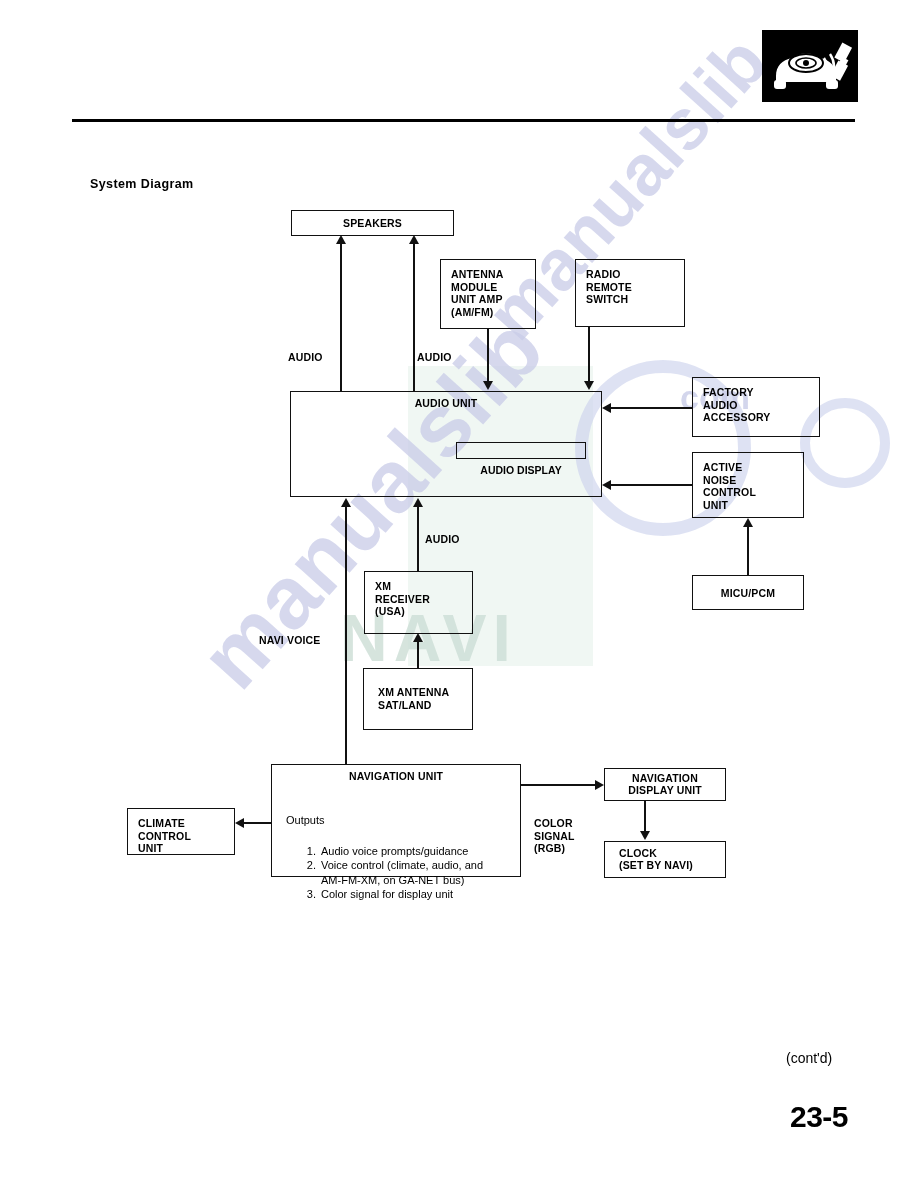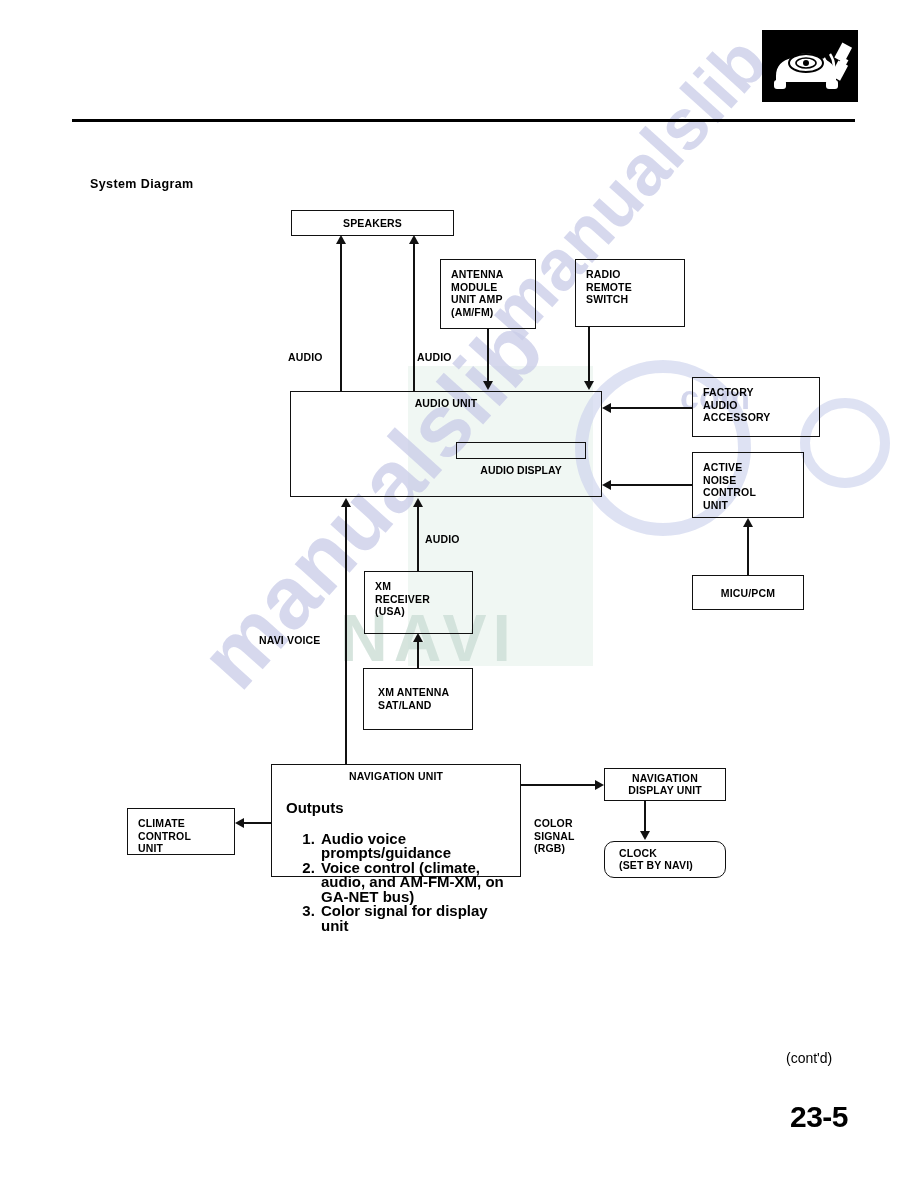--- a/index.html
+++ b/index.html
@@ -168,23 +168,23 @@
   .arw-right {
     border-top: 5px solid transparent;
     border-bottom: 5px solid transparent;
     border-left: 9px solid #111111;
   }
 
   
   .nav-outputs {
     position: absolute;
     left: 14px;
-    top: 36px;
-    font-size: 15px;
-    font-weight: bold;
+    top: 48px;
+    font-size: 11px;
+    font-weight: normal;
     line-height: 14.5px;
   }
   .nav-outputs .ohead { margin-bottom: 1px; }
   .nav-outputs ol {
     margin: 16px;
     padding-left: 17px;
     list-style: decimal;
   }
   .nav-outputs li { padding-left: 2px; }
 
@@ -371,21 +371,21 @@
     <div class="blabel lbl-left">CLIMATE
 CONTROL
 UNIT</div>
   </div>
 
   <div class="box" style="left:604px; top:768px; width:122px; height:33px;">
     <div class="blabel lbl-center-mid">NAVIGATION
 DISPLAY UNIT</div>
   </div>
 
-  <div class="box" style="left:604px; top:841px; width:122px; height:37px;border-radius:10px;">
+  <div class="box" style="left:604px; top:841px; width:122px; height:37px;">
     <div class="blabel lbl-left-mid">CLOCK
 (SET BY NAVI)</div>
   </div>
 
   <div class="dtext" style="left:288px; top:351px;">AUDIO</div>
   <div class="dtext" style="left:417px; top:351px;">AUDIO</div>
   <div class="dtext" style="left:425px; top:533px;">AUDIO</div>
   <div class="dtext" style="left:259px; top:634px;">NAVI VOICE</div>
   <div class="dtext" style="left:534px; top:817px;">COLOR
 SIGNAL

